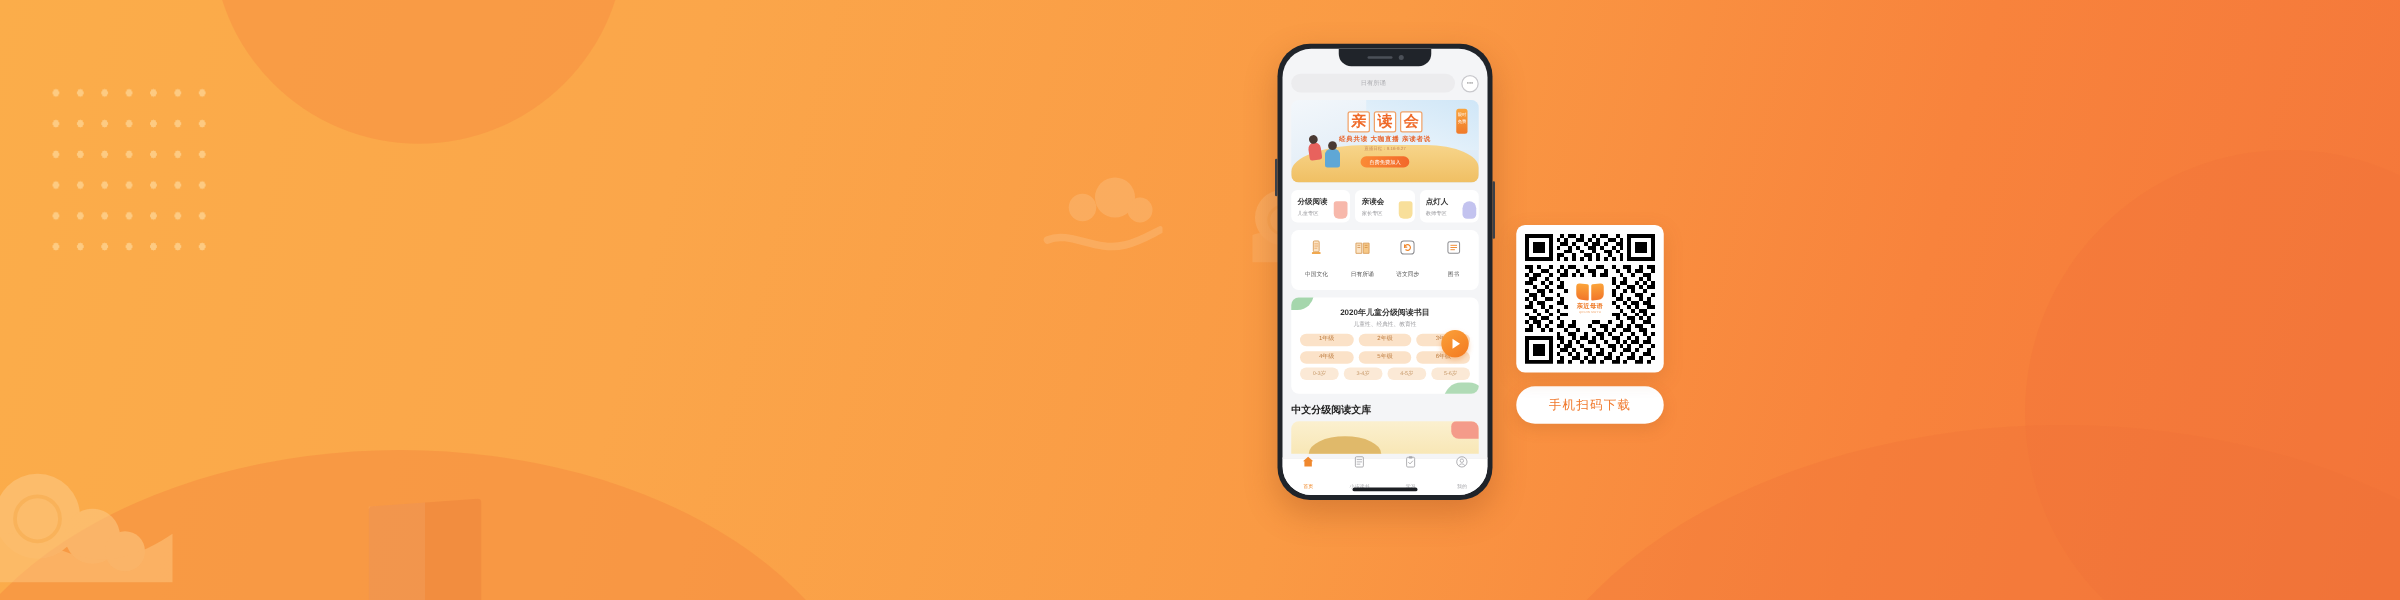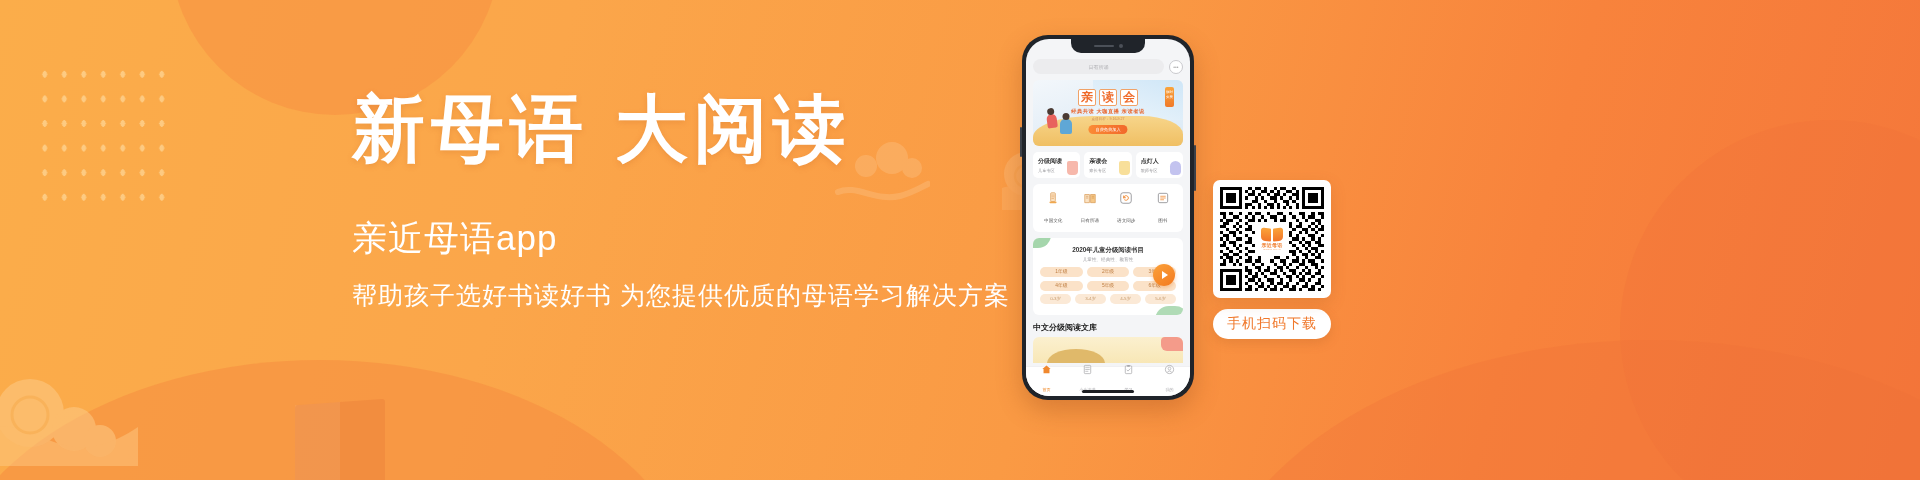--- a/index.html
+++ b/index.html
@@ -265,21 +265,21 @@
     content:""; position:absolute; top:0; width:10px; height:13px;
     background:linear-gradient(180deg,#fba43a,#f2762a);
   }
   .qr-logo .book:before{ left:0; border-radius:3px 1px 1px 4px; transform:skewY(6deg); }
   .qr-logo .book:after { right:0; border-radius:1px 3px 4px 1px; transform:skewY(-6deg); }
   .qr-logo .lname{ font-size:5px; color:#ef7a27; font-weight:bold; margin-top:1px; letter-spacing:.3px;}
   .qr-logo .lsub { font-size:2.4px; color:#f0a46a; letter-spacing:.2px; }
   .dl-btn {
     margin:11px auto 0; width:118px; height:30px; background:#fff;
     border-radius:15px; display:flex; align-items:center; justify-content:center;
-    color:#f0782b; font-size:14px; letter-spacing:1px;
+    color:#f0782b; font-size:10px; letter-spacing:1px;
     box-shadow:0 4px 12px rgba(150,70,20,.18);
     cursor:pointer;
   }
 </style>
 </head>
 <body>
 
 <div class="banner">
 
   <div class="bg-circle-top"></div>
@@ -317,27 +317,20 @@
     <svg width="110" height="70" viewBox="0 0 110 70">
       <g fill="#fcc184">
         <circle cx="72" cy="18" r="16"></circle>
         <circle cx="46" cy="26" r="11"></circle>
         <circle cx="92" cy="28" r="10"></circle>
         <path d="M18 52 C36 44 56 62 80 56 C92 53 100 48 108 44" fill="none" stroke="#fcc184" stroke-width="6" stroke-linecap="round"></path>
       </g>
     </svg>
   </div>
 
-  <div class="copy">
-    <div class="title">
-      <span>新母语</span><span class="gap"></span><span>大阅读</span>
-    </div>
-    <div class="subtitle">亲近母语app</div>
-    <div class="tagline">帮助孩子选好书读好书 为您提供优质的母语学习解决方案</div>
-  </div>
 
   <div class="phone">
     <div class="screen">
       <div class="notch">
         <span class="speaker"></span>
         <span class="cam"></span>
       </div>
 
       <div class="screen-body">
         <div class="searchrow">

